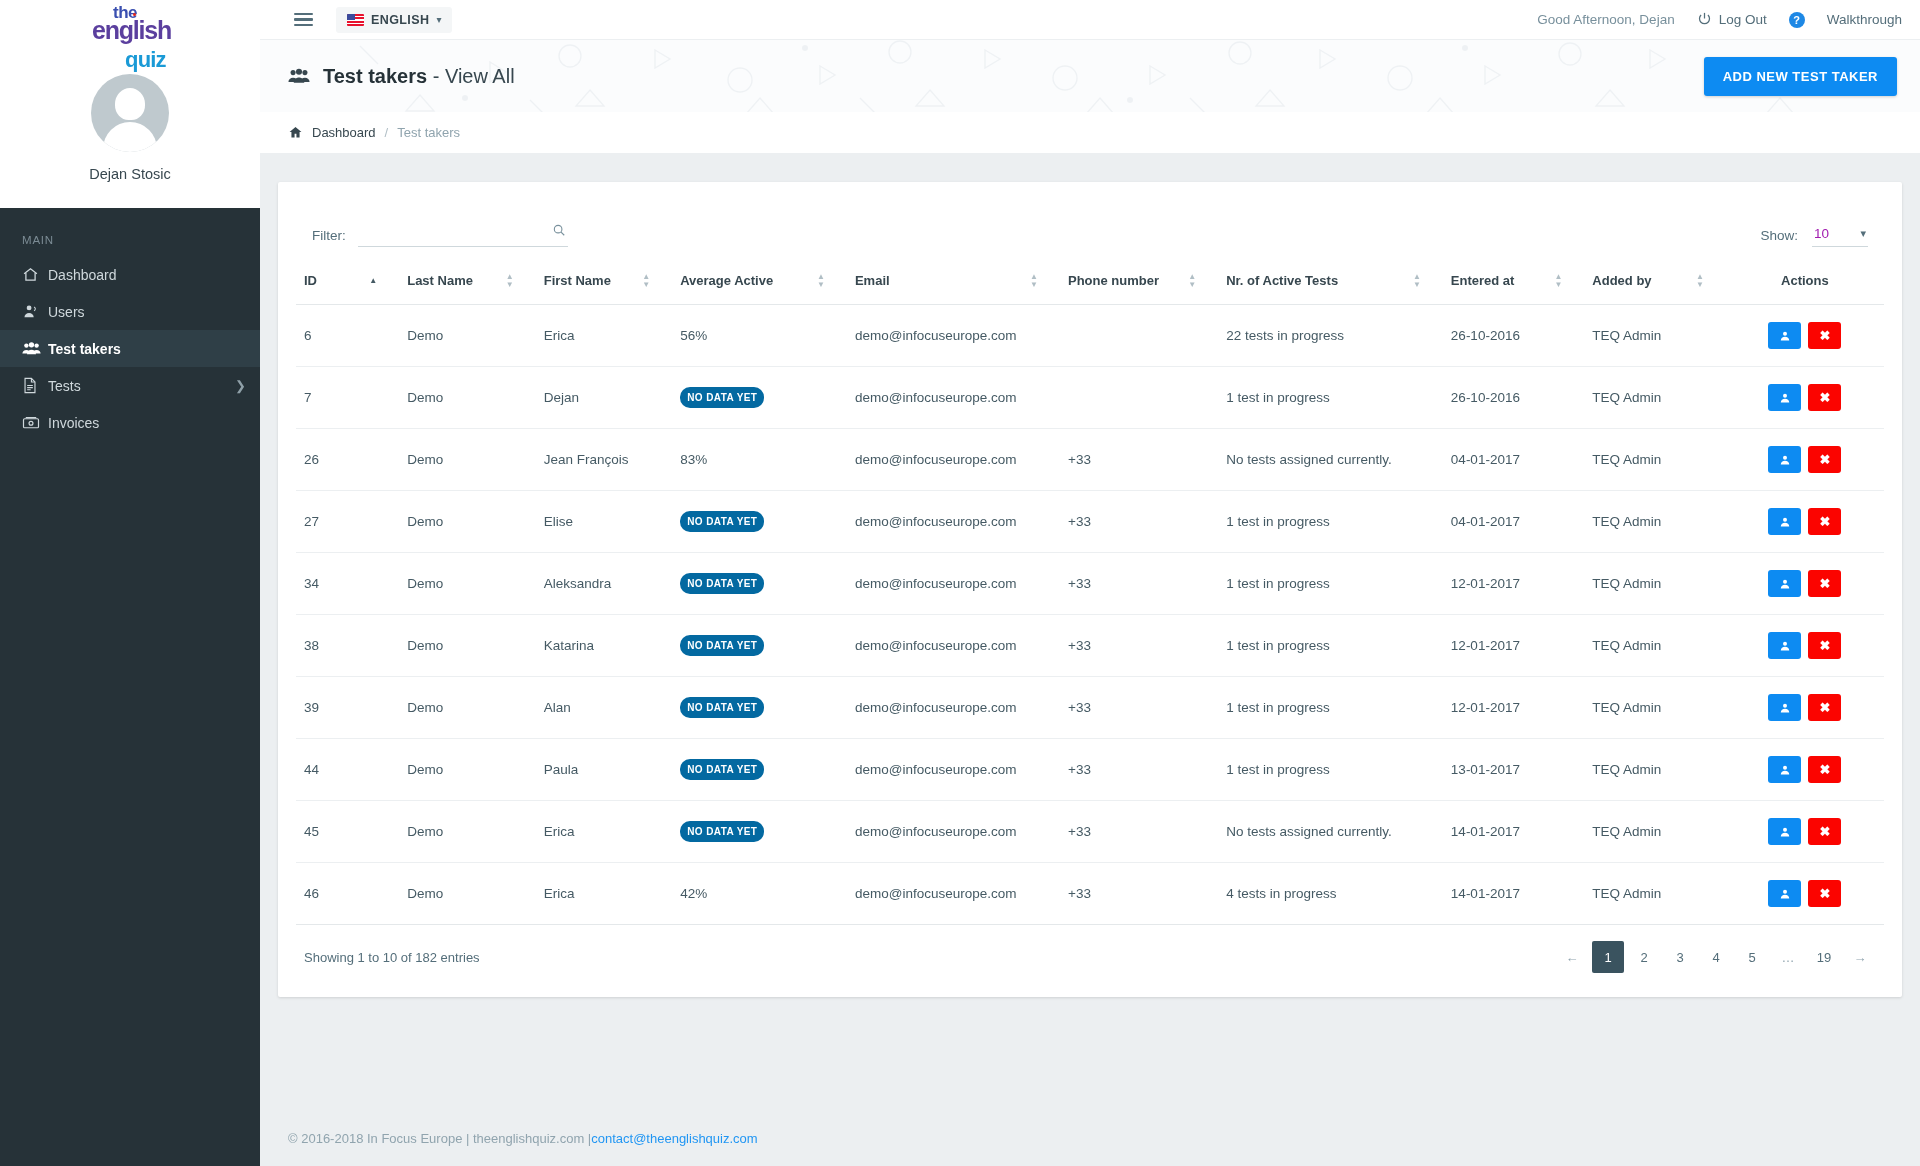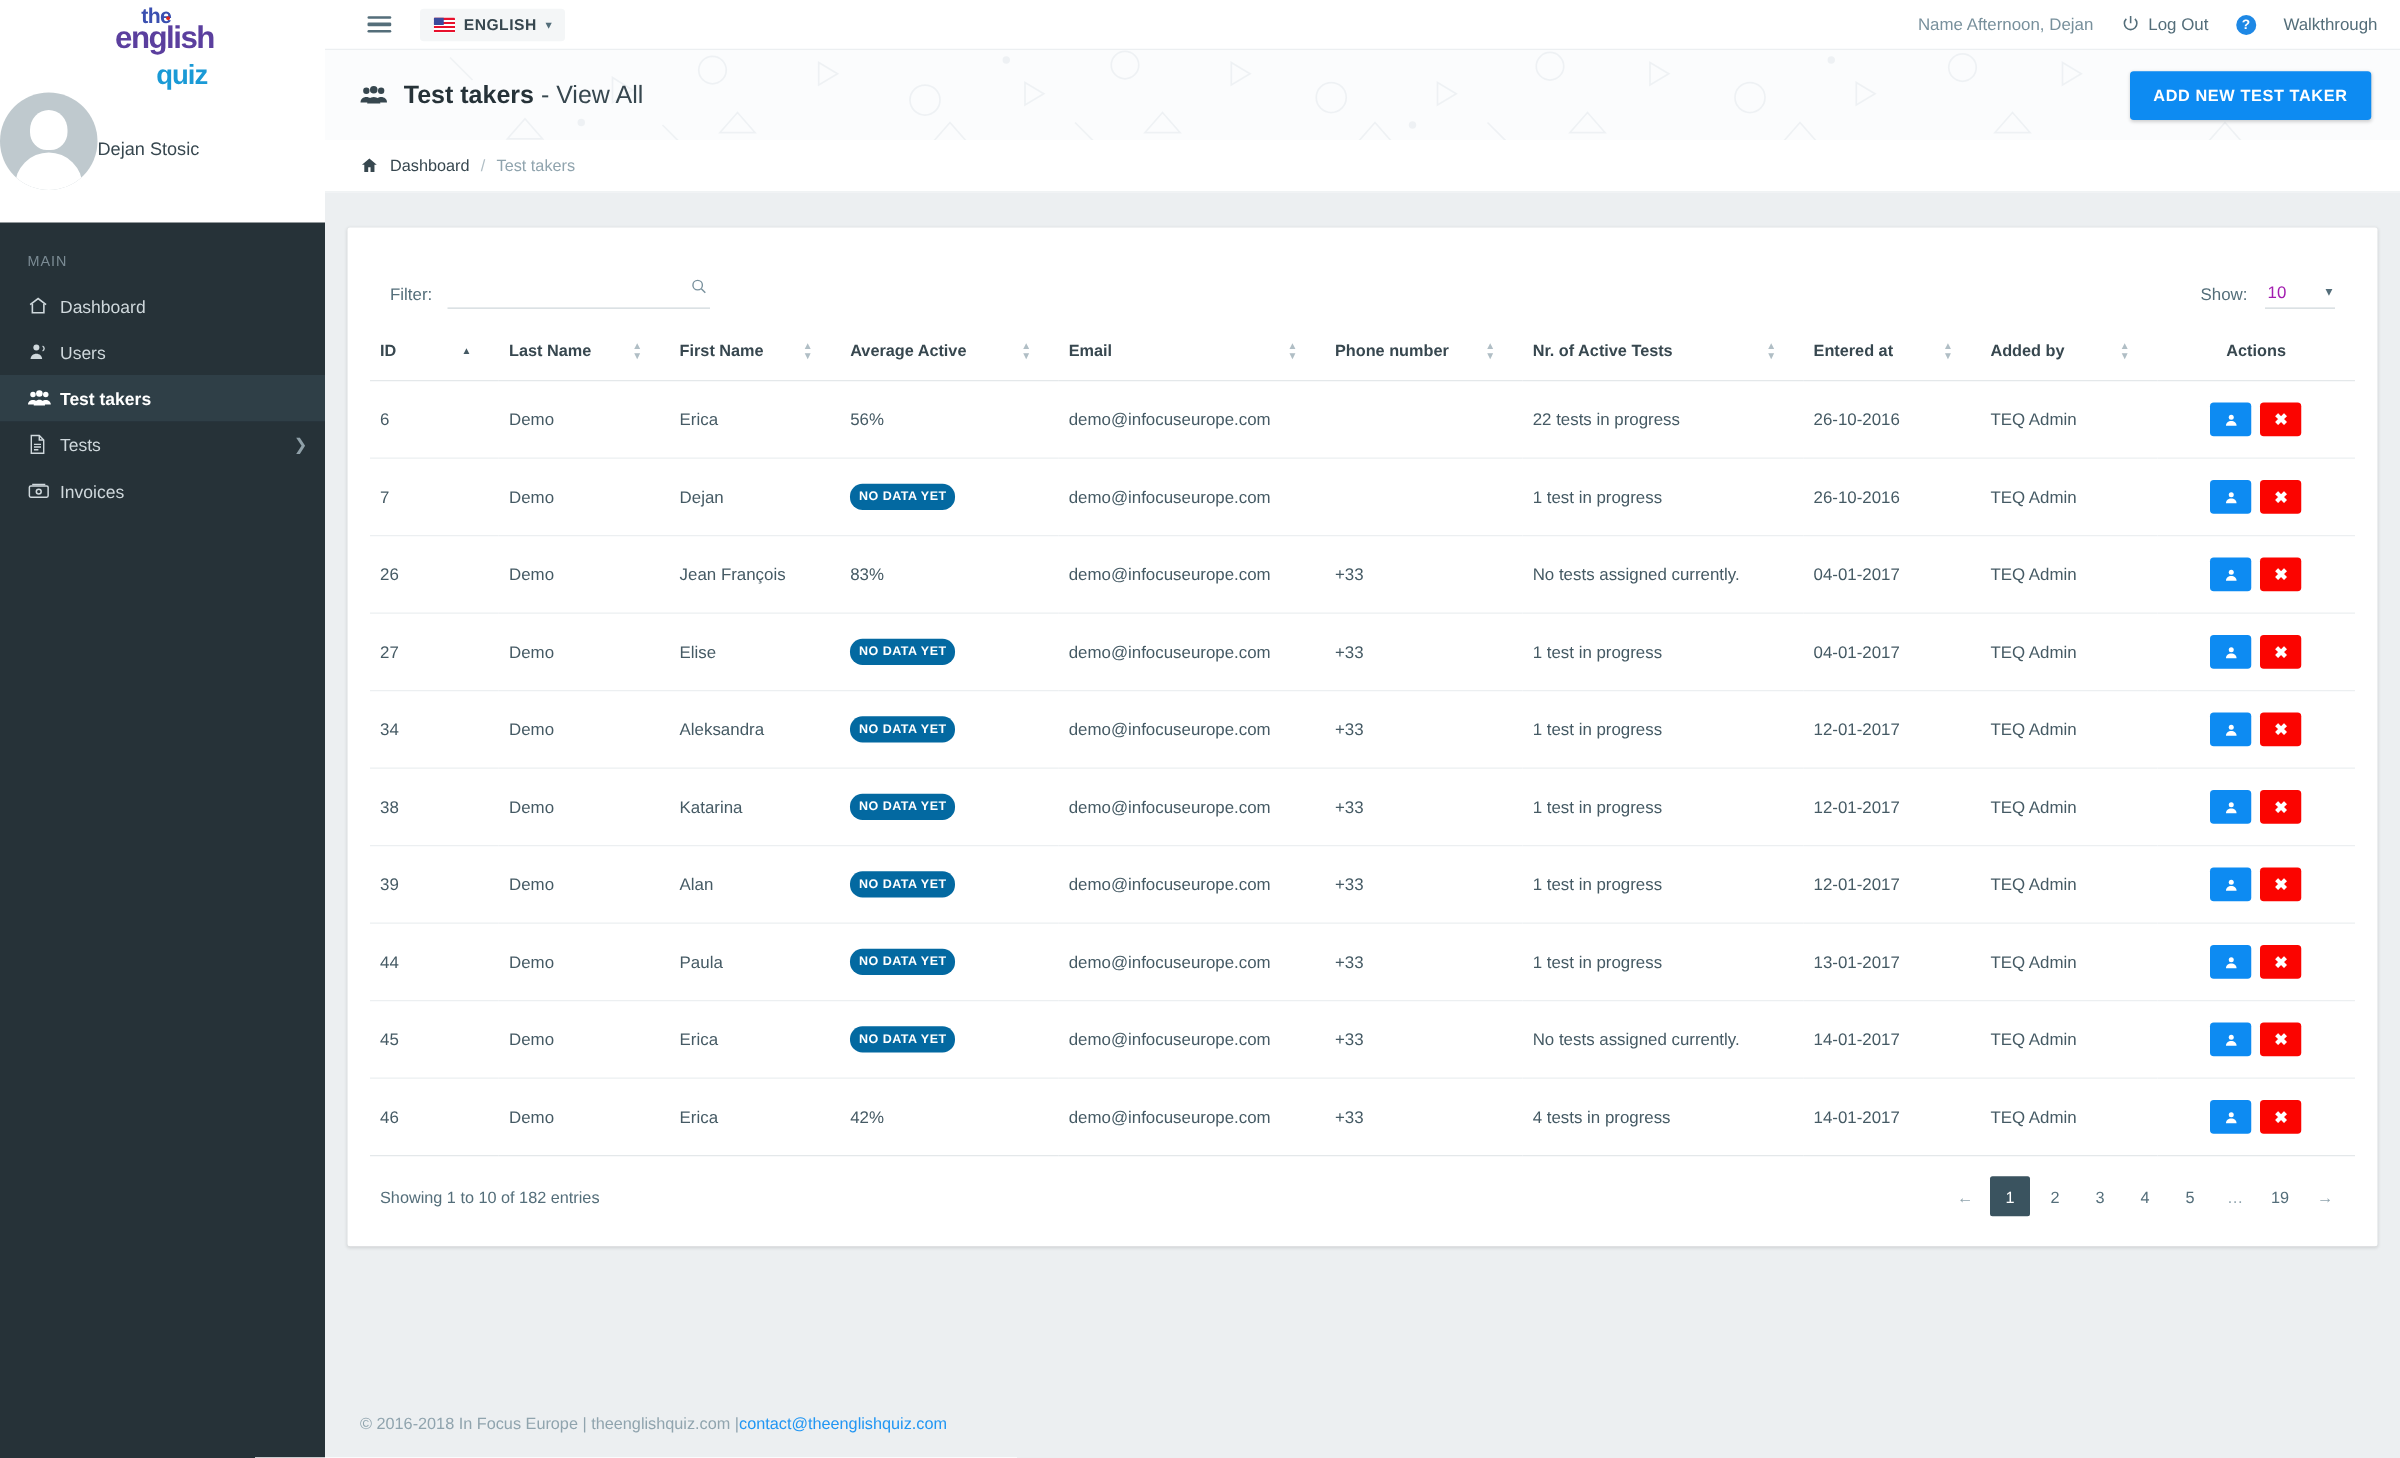--- a/index.html
+++ b/index.html
@@ -14,21 +14,21 @@
 
   
   .sidebar { width: 260px; flex: 0 0 260px; height: 1166px; background: #263238; display: flex; flex-direction: column; }
   .logo-area { height: 60px; background: #ffffff; display: flex; align-items: center; justify-content: center; }
   .logo { position: relative; width: 100px; height: 52px; margin-top: 2px; }
   .logo .l-the { position: absolute; left: 33px; top: -2px; font-size: 17px; color: #3a4fb0; font-weight: 700; letter-spacing: -0.5px; }
   .logo .l-eng { position: absolute; left: 12px; top: 11px; font-size: 25px; color: #5b3f9e; font-weight: 700; letter-spacing: -1.2px; }
   .logo .l-quiz { position: absolute; left: 45px; top: 42px; font-size: 22px; color: #1a9ad6; font-weight: 700; letter-spacing: -0.8px; }
   .logo .l-dot { position: absolute; left: 53px; top: 8px; width: 3px; height: 3px; border-radius: 50%; background: #e2231a; }
 
-  .profile { background: #ffffff; padding: 14px 0 26px 0; display: flex; flex-direction: row; align-items: center; }
+  .profile { background: #ffffff; padding: 14px 0 26px 0; display: flex; flex-direction: column; align-items: center; }
   .avatar { width: 78px; height: 78px; border-radius: 50%; background: #bfc9ce; overflow: hidden; position: relative; }
   .avatar .head { position: absolute; left: 50%; top: 14px; transform: translateX(-50%); width: 30px; height: 32px; border-radius: 50% 50% 45% 45%; background: #ffffff; }
   .avatar .body { position: absolute; left: 50%; bottom: -10px; transform: translateX(-50%); width: 54px; height: 40px; border-radius: 27px 27px 0 0; background: #ffffff; }
   .profile-name { margin-top: 14px; font-size: 14.5px; color: #37474f; }
 
   .nav-section { color: #7b8b94; font-size: 11.5px; letter-spacing: 0.8px; padding: 26px 0 10px 22px; }
   .nav-item { display: flex; align-items: center; height: 37px; padding: 0 14px 0 22px; color: #cfd8dc; font-size: 14px; cursor: pointer; position: relative; }
   .nav-item.active { background: #2f3f47; color: #ffffff; font-weight: 700; }
   .nav-item .nav-ico { width: 26px; flex: 0 0 26px; display: flex; align-items: center; color: #cfd8dc; }
   .nav-item.active .nav-ico { color: #ffffff; }
@@ -200,21 +200,21 @@
       </div>
       <div class="lang">
         <span class="flag">
           <span class="stripes"></span>
             <span class="canton"></span>
         </span>
         <span class="lang-label">ENGLISH</span>
         <span style="color:#546e7a;font-size:10px;">▾</span>
       </div>
       <div class="topbar-right">
-        <span class="greet">Name Afternoon, Dejan</span>
+        <span class="greet">Good Afternoon, Dejan</span>
         <span class="logout">
           <span>
             <svg width="15" height="15" viewBox="0 0 24 24" fill="none" stroke="#546e7a" stroke-width="2">
                 <path d="M12 3v9"></path>
                 <path d="M6.5 6.5a8 8 0 1011 0"></path>
               </svg>
           </span>
           <span>Log Out</span>
         </span>
         <span class="help-dot">?</span>

